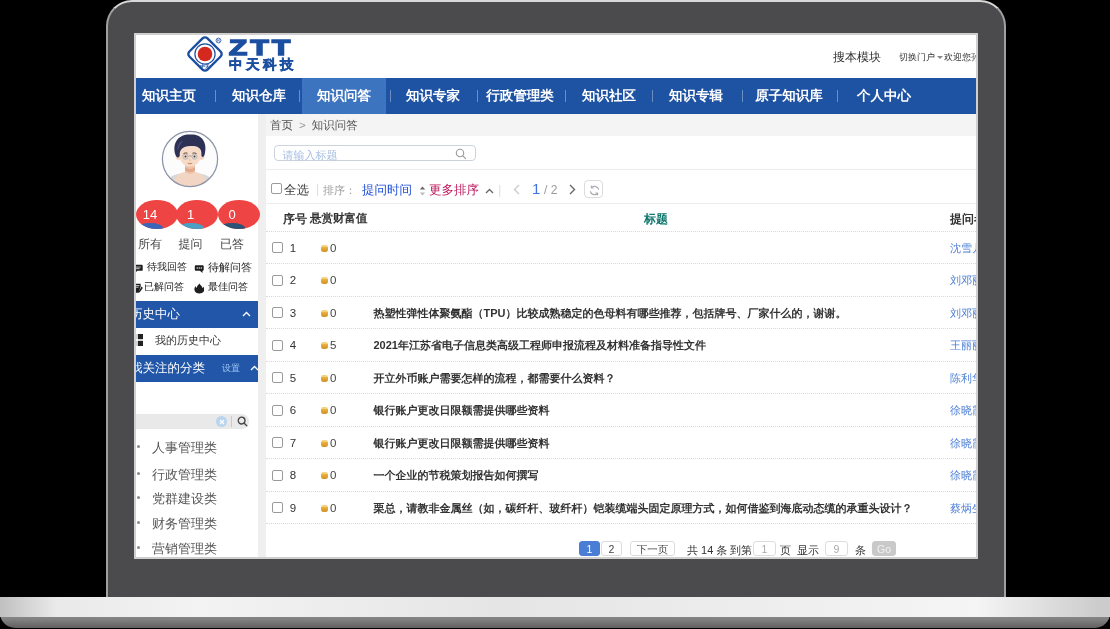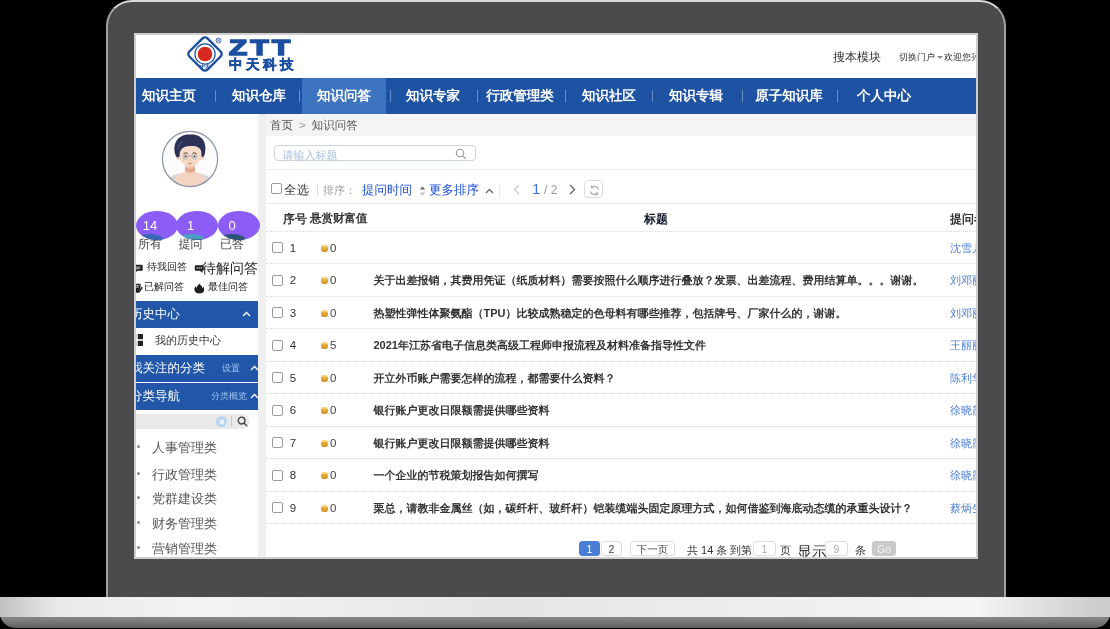--- a/index.html
+++ b/index.html
@@ -17,21 +17,21 @@
 
 #gutter{position:absolute;left:136px;top:79px;width:8px;height:443px;background:#efefef}
 #bc{position:absolute;left:144px;top:79px;width:876px;height:22px;background:#f4f4f5;color:#555;font-size:11.5px;line-height:22px}
 
 #sb{position:absolute;left:0;top:79px;width:136px;height:443px;background:#fff}
 
 #main{position:absolute;left:144px;top:101px;width:876px;height:421px;background:#fff}
 .abs{position:absolute;white-space:nowrap}
 .blue-bar{position:absolute;left:0;width:136px;height:27px;background:#2156a8;color:#fff;font-size:12.5px;line-height:27px}
 .chk{position:absolute;width:11px;height:11px;border:1px solid #9a9a9a;border-radius:2px;background:#fff}
-.stat{position:absolute;top:97px;width:42px;height:29px;border-radius:50%;background:#8b5cf6;overflow:hidden;--wv:#3a66b8}
+.stat{position:absolute;top:86px;width:42px;height:29px;border-radius:50%;background:#ef4444;overflow:hidden;--wv:#3a66b8}
 .stat b{position:absolute;left:0;top:7px;width:29px;text-align:center;color:#fff;font-size:13px;font-weight:normal;z-index:2}
 .stat:after{content:"";position:absolute;left:1.5px;bottom:-4px;width:26px;height:10px;border-radius:50%;background:var(--wv)}
 .slab{position:absolute;top:122px;width:24px;text-align:center;font-size:12px;color:#444}
 .sicon{position:absolute;width:13px;height:13px}
 .chev{position:absolute}
 .blink{position:absolute;top:0;font-size:9px;color:#9cc3f0}
 .sli{position:absolute;left:30px;font-size:13px;color:#555}
 .row{position:absolute;left:0;width:876px;height:32.5px;line-height:32.5px}
 .rnum{position:absolute;left:21px;width:12px;text-align:center;font-size:11.5px;color:#333}
 .rval{position:absolute;left:64px;font-size:11.5px;color:#444}
@@ -138,21 +138,21 @@
     </div>
     <div class="abs" style="left:25px;top:146px;font-size:10px;color:#222">待我回答</div>
     <div class="sicon" style="left:71.5px;top:148px">
       <svg width="10.5" height="10.5" viewBox="0 0 13 13">
               <path d="M2.2,1.5 H10.8 Q12,1.5 12,2.7 V7.2 Q12,8.4 10.8,8.4 H10.5 V11 L7.3,8.4 H2.2 Q1,8.4 1,7.2 V2.7 Q1,1.5 2.2,1.5 Z" fill="#1e1e1e"></path>
               <circle cx="4" cy="5" r="0.85" fill="#fff"></circle>
               <circle cx="6.5" cy="5" r="0.85" fill="#fff"></circle>
               <circle cx="9" cy="5" r="0.85" fill="#fff"></circle>
             </svg>
     </div>
-    <div class="abs" style="left:80px;top:146px;font-size:14px;color:#222">待解问答</div>
+    <div class="abs" style="left:86px;top:146px;font-size:11px;color:#222">待解问答</div>
     <div class="sicon" style="left:11px;top:167.5px">
       <svg width="10.5" height="10.5" viewBox="0 0 13 13">
               <path d="M1.5,0.8 H9.5 V4.2 L6.8,12.2 H1.5 Z" fill="#1e1e1e"></path>
               <line x1="3" y1="3.2" x2="8" y2="3.2" stroke="#fff" stroke-width="0.9"></line>
               <line x1="3" y1="5.2" x2="7" y2="5.2" stroke="#fff" stroke-width="0.9"></line>
               <path d="M10.7,4.3 L12.3,5.9 L8.6,11.2 L6.6,12.4 L7.1,10.3 Z" fill="#1e1e1e"></path>
               <path d="M10.7,4.3 L12.3,5.9" stroke="#fff" stroke-width="0.4"></path>
             </svg>
     </div>
     <div class="abs" style="left:22px;top:165.5px;font-size:10px;color:#222">已解问答</div>
@@ -166,23 +166,20 @@
               <path d="M1,5 L4.5,1.5 L8,5" fill="none" stroke="#fff" stroke-width="1.3"></path>
             </svg></div>
     <svg style="position:absolute;left:8px;top:219px" width="14" height="14" viewBox="0 0 14 14">
             <rect x="1" y="1" width="5.2" height="5.2" fill="#222"></rect>
             <rect x="7.8" y="1" width="5.2" height="5.2" fill="#222"></rect>
             <rect x="1" y="7.8" width="5.2" height="5.2" fill="#222"></rect>
             <rect x="7.8" y="7.8" width="5.2" height="5.2" fill="#222"></rect>
           </svg>
     <div class="abs" style="left:33px;top:219px;font-size:11px;color:#333">我的历史中心</div>
     <div class="blue-bar" style="top:241px"><span style="margin-left:8px">我关注的分类</span><span class="blink" style="left:100px">设置</span><svg class="chev" style="left:128px;top:10px" width="9" height="6" viewBox="0 0 9 6">
-              <path d="M1,5 L4.5,1.5 L8,5" fill="none" stroke="#fff" stroke-width="1.3"></path>
-            </svg></div>
-    <div class="blue-bar" style="top:269px"><span style="margin-left:8px">分类导航</span><span class="blink" style="left:89px">分类概览</span><svg class="chev" style="left:128px;top:10px" width="9" height="6" viewBox="0 0 9 6">
               <path d="M1,5 L4.5,1.5 L8,5" fill="none" stroke="#fff" stroke-width="1.3"></path>
             </svg></div>
     <div class="abs" style="left:0;top:300px;width:127px;height:15px;background:#e9e9e9;border-radius:7px">
       <span style="position:absolute;left:94px;top:2px;width:11px;height:11px;border-radius:50%;background:#b9d4ef"></span>
       <svg style="position:absolute;left:96.5px;top:4.5px" width="6" height="6" viewBox="0 0 6 6">
               <path d="M1,1 L5,5 M5,1 L1,5" stroke="#fff" stroke-width="1.1"></path>
             </svg>
       <span style="position:absolute;left:109px;top:2px;width:1px;height:11px;background:#c9c9c9"></span>
       <svg style="position:absolute;left:115px;top:2px" width="11" height="11" viewBox="0 0 11 11">
               <circle cx="4.6" cy="4.6" r="3.4" fill="none" stroke="#444" stroke-width="1.3"></circle>
@@ -206,21 +203,21 @@
     <div class="abs" style="left:0;top:33px;width:876px;border-top:1px solid #ececec"></div>
     <span class="chk" style="left:5px;top:47px"></span>
     <div class="abs" style="left:18px;top:46px;font-size:12.5px;color:#333">全选</div>
     <div class="abs" style="left:50px;top:46px;font-size:12px;color:#ddd">|</div>
     <div class="abs" style="left:57px;top:47px;font-size:11px;color:#999">排序：</div>
     <div class="abs" style="left:96px;top:46px;font-size:12.5px;color:#1d4ed8">提问时间</div>
     <svg class="abs" style="left:153px;top:50px" width="7" height="10" viewBox="0 0 7 10">
             <path d="M3.5,0.5 L6.2,3.6 H0.8 Z" fill="#666"></path>
             <path d="M3.5,9.5 L0.8,6.4 H6.2 Z" fill="#bbb"></path>
           </svg>
-    <div class="abs" style="left:163px;top:46px;font-size:12.5px;color:#1d4ed8">更多排序</div>
+    <div class="abs" style="left:163px;top:46px;font-size:12.5px;color:#be185d">更多排序</div>
     <svg class="abs" style="left:219px;top:52px" width="9" height="6" viewBox="0 0 9 6">
             <path d="M1,5 L4.5,1.5 L8,5" fill="none" stroke="#666" stroke-width="1.3"></path>
           </svg>
     <div class="abs" style="left:232px;top:46px;color:#e3e3e3">|</div>
     <svg class="abs" style="left:247px;top:48px" width="7" height="11" viewBox="0 0 7 11">
             <path d="M6,1 L1.5,5.5 L6,10" fill="none" stroke="#ccc" stroke-width="1.4"></path>
           </svg>
     <div class="abs" style="left:266px;top:44px;font-size:15px;color:#3f73e3">1</div>
     <div class="abs" style="left:278px;top:47px;font-size:12px;color:#999">/ 2</div>
     <svg class="abs" style="left:303px;top:48px" width="7" height="11" viewBox="0 0 7 11">
@@ -230,38 +227,37 @@
       <svg style="position:absolute;left:3.5px;top:3.5px" width="11" height="11" viewBox="0 0 12 12">
               <path d="M10.6,5 A4.7,4.7 0 0 0 2.6,2.9" fill="none" stroke="#9aa0a8" stroke-width="1.2"></path>
               <path d="M1.4,7 A4.7,4.7 0 0 0 9.4,9.1" fill="none" stroke="#9aa0a8" stroke-width="1.2"></path>
               <path d="M2.6,0.6 L2.5,3.2 L5.1,3.3" fill="none" stroke="#9aa0a8" stroke-width="1"></path>
               <path d="M9.4,11.4 L9.5,8.8 L6.9,8.7" fill="none" stroke="#9aa0a8" stroke-width="1"></path>
             </svg>
     </div>
     <div class="abs" style="left:0;top:67px;width:876px;border-top:1px solid #ececec"></div>
     <div class="abs" style="left:17px;top:75px;font-size:12px;font-weight:bold;color:#333">序号</div>
     <div class="abs" style="left:44px;top:75px;font-size:11.5px;font-weight:bold;color:#333">悬赏财富值</div>
-    <div class="abs" style="left:378px;top:75px;font-size:12px;font-weight:bold;color:#0f172a">标题</div>
+    <div class="abs" style="left:378px;top:75px;font-size:12px;font-weight:bold;color:#0f766e">标题</div>
     <div class="abs" style="left:684px;top:75px;font-size:12px;font-weight:bold;color:#333">提问者</div>
     <div class="dot-sep" style="top:95px"></div>
     <div id="rows">
 <div class="row" style="top:95.5px">
 <span class="chk" style="left:6px;top:10.5px"></span>
 <span class="rnum">1</span>
 <span class="coin" style="left:54.5px;top:13px"></span>
 <span class="rval">0</span>
 <span class="rname">沈雪儿</span>
 <i class="rsep"></i>
 </div>
 <div class="row" style="top:128.0px">
 <span class="chk" style="left:6px;top:10.5px"></span>
 <span class="rnum">2</span>
 <span class="coin" style="left:54.5px;top:13px"></span>
 <span class="rval">0</span>
-<span class="rtitle">关于出差报销，其费用凭证（纸质材料）需要按照什么顺序进行叠放？发票、出差流程、费用结算单。。。谢谢。</span>
 <span class="rname">刘邓丽</span>
 <i class="rsep"></i>
 </div>
 <div class="row" style="top:160.5px">
 <span class="chk" style="left:6px;top:10.5px"></span>
 <span class="rnum">3</span>
 <span class="coin" style="left:54.5px;top:13px"></span>
 <span class="rval">0</span>
 <span class="rtitle">热塑性弹性体聚氨酯（TPU）比较成熟稳定的色母料有哪些推荐，包括牌号、厂家什么的，谢谢。</span>
 <span class="rname">刘邓丽</span>
@@ -322,20 +318,20 @@
 <i class="rsep"></i>
 </div>
 </div>
     <div class="pbtn" style="left:313px;top:405px;width:21px;background:#4a7dd6;border-color:#4a7dd6;color:#fff">1</div>
     <div class="pbtn" style="left:335px;top:405px;width:21px">2</div>
     <div class="pbtn" style="left:364px;top:405px;width:45px">下一页</div>
     <div class="abs" style="left:421px;top:407px;font-size:11px;color:#333">共 14 条</div>
     <div class="abs" style="left:464px;top:407px;font-size:11px;color:#333">到第</div>
     <div class="pin" style="left:487px;top:405px">1</div>
     <div class="abs" style="left:514px;top:407px;font-size:11px;color:#333">页</div>
-    <div class="abs" style="left:531px;top:407px;font-size:15px;color:#333">显示</div>
+    <div class="abs" style="left:531px;top:407px;font-size:11px;color:#333">显示</div>
     <div class="pin" style="left:559px;top:405px">9</div>
     <div class="abs" style="left:589px;top:407px;font-size:11px;color:#333">条</div>
     <div class="pbtn" style="left:606px;top:405px;width:24px;background:#c9c9c9;border-color:#c9c9c9;color:#f2f2f2">Go</div>
   </div>
  </div>
     </div>
 </div>
 
 </body></html>

